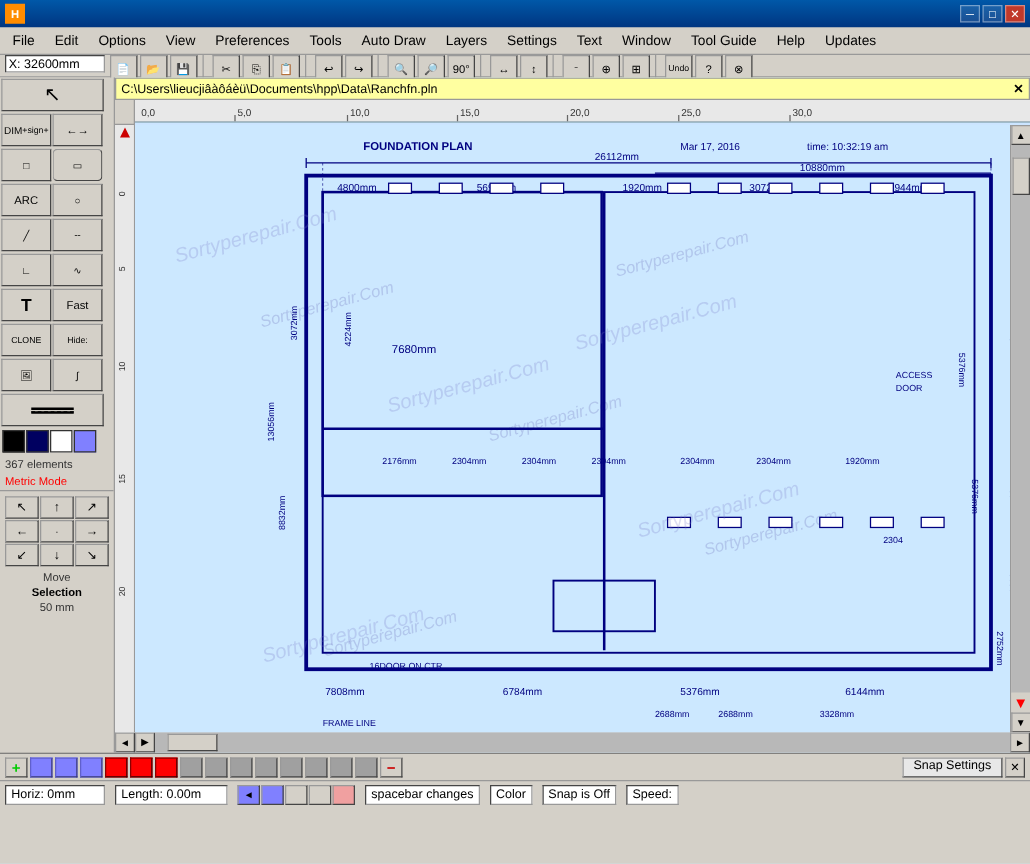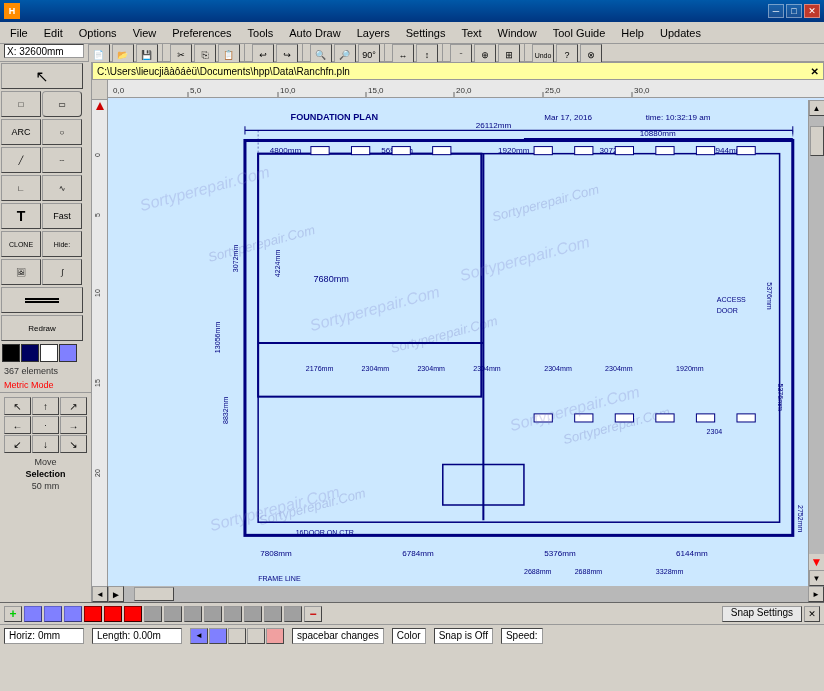--- a/index.html
+++ b/index.html
@@ -357,20 +357,28 @@
 </div>
 
 <div id="main-area" style="display:flex; height: 540px;">
 
   <div id="left-toolbar">
 
     <div class="lt-row">
       <div class="lt-btn wide" style="font-size:16px;">↖</div>
     </div>
 
+    <div class="lt-row">
+      <div class="lt-btn" style="font-size:8px;">
+          <span>DIM</span>
+          <br>
+          <span style="font-size:7px;">+sign+</span>
+        </div>
+      <div class="lt-btn" style="font-size:9px;">←→</div>
+    </div>
 
     <div class="lt-row">
       <div class="lt-btn">□</div>
       <div class="lt-btn" style="border-radius:4px;">▭</div>
     </div>
 
     <div class="lt-row">
       <div class="lt-btn" style="font-size:9px;">ARC</div>
       <div class="lt-btn">○</div>
     </div>
@@ -406,23 +414,20 @@
       <div class="lt-btn">∫</div>
     </div>
 
     <div class="lt-row">
       <div class="lt-btn wide" style="font-size:8px;flex-direction:column;gap:1px;">
         <div style="width:34px;height:2px;background:#000;"></div>
         <div style="width:34px;height:2px;background:#000;border-top:1px dashed #000;border-bottom:none;"></div>
       </div>
     </div>
 
-    <div class="lt-row">
-      <div class="lt-btn wide">Redraw</div>
-    </div>
 
     <div class="lt-color-row">
       <div class="color-swatch" style="background:#000000;"></div>
       <div class="color-swatch" style="background:#000060;"></div>
       <div class="color-swatch" style="background:#ffffff;"></div>
       <div class="color-swatch" style="background:#8080ff;"></div>
     </div>
 
     <div class="lt-info">367 elements</div>
     <div class="lt-info red">Metric Mode</div>

